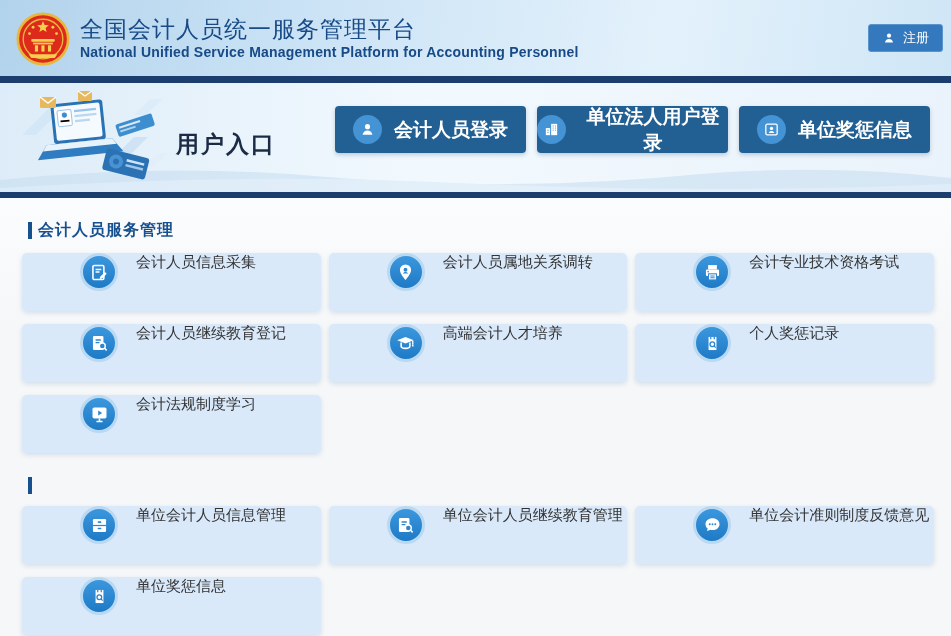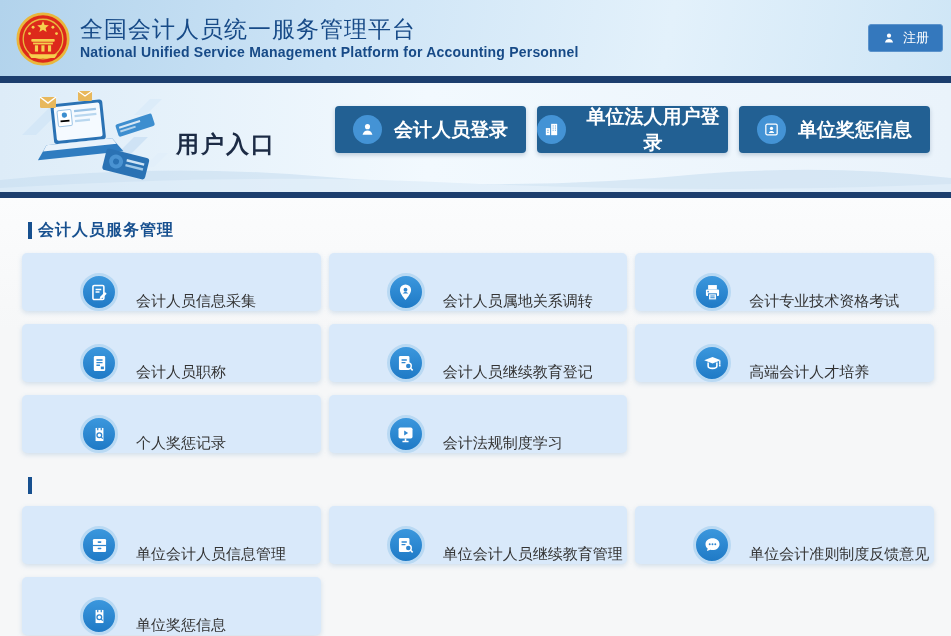--- a/index.html
+++ b/index.html
@@ -40,21 +40,21 @@
 
   
   .content { position:relative; height:438px; padding-top:22px;
     background:linear-gradient(180deg,#fbfcfd 0%,#f6f7f8 30%); }
   .section-header { display:flex; align-items:center; margin:0 0 12px 28px; }
   .section-header .bar { width:4px; height:17px; background:#17508f; margin-right:6px; }
   .section-header .txt { font-size:16px; font-weight:bold; color:#17508f; letter-spacing:1px; }
   .card-grid { display:grid; grid-template-columns:repeat(3,1fr); gap:13px 8px;
     margin:0 17px 0 22px; }
   .card { height:58px; background:#d9e9fa; border-radius:5px; cursor:pointer;
-    display:flex; align-items:flex-end; padding-left:58px; gap:18px;
+    display:flex; align-items:flex-start; padding-left:58px; gap:18px;
     box-shadow:0 2px 5px rgba(120,160,200,.28); }
   .card-icon { width:38px; height:38px; border-radius:50%;
     background:linear-gradient(180deg,#3b97dd,#1f7ac6);
     border:3px solid #b9d9f3; display:flex; align-items:center; justify-content:center;
     flex:0 0 auto; }
   .card-icon svg { width:21px; height:21px; }
   .card-label { font-size:15px; color:#333; }
   .section + .section { margin-top:24px; }
 </style>
 </head>
@@ -202,30 +202,20 @@
               <circle cx="7" cy="11" r=".9" fill="#2e86d0"></circle>
               <rect x="7.5" y="13.5" width="9" height="7" fill="#fff" stroke="#2e86d0" stroke-width="1.2"></rect>
               <path d="M9.5 16h5M9.5 18h5" stroke="#2e86d0" stroke-width="1.2"></path>
             </svg>
           </span>
           <span class="card-label">会计专业技术资格考试</span>
         </div>
         <div class="card">
           <span class="card-icon">
             <svg viewBox="0 0 24 24">
-              <rect x="5.5" y="3.5" width="13" height="17" rx="1.5" fill="#fff"></rect>
-              <path d="M8.5 8h7M8.5 11h7M8.5 14h4" stroke="#2e86d0" stroke-width="1.5"></path>
-              <rect x="13.5" y="15.5" width="3.5" height="3" fill="#2e86d0"></rect>
-            </svg>
-          </span>
-          <span class="card-label">会计人员职称</span>
-        </div>
-        <div class="card">
-          <span class="card-icon">
-            <svg viewBox="0 0 24 24">
               <rect x="4.5" y="3.5" width="12" height="16" rx="1.5" fill="#fff"></rect>
               <path d="M7.5 8h6M7.5 11h4.5" stroke="#2e86d0" stroke-width="1.5"></path>
               <circle cx="15.2" cy="14.8" r="3.4" fill="#2e86d0" stroke="#fff" stroke-width="1.6"></circle>
               <path d="M17.6 17.2l2.6 2.6" stroke="#fff" stroke-width="1.8"></path>
             </svg>
           </span>
           <span class="card-label">会计人员继续教育登记</span>
         </div>
         <div class="card">
           <span class="card-icon">

